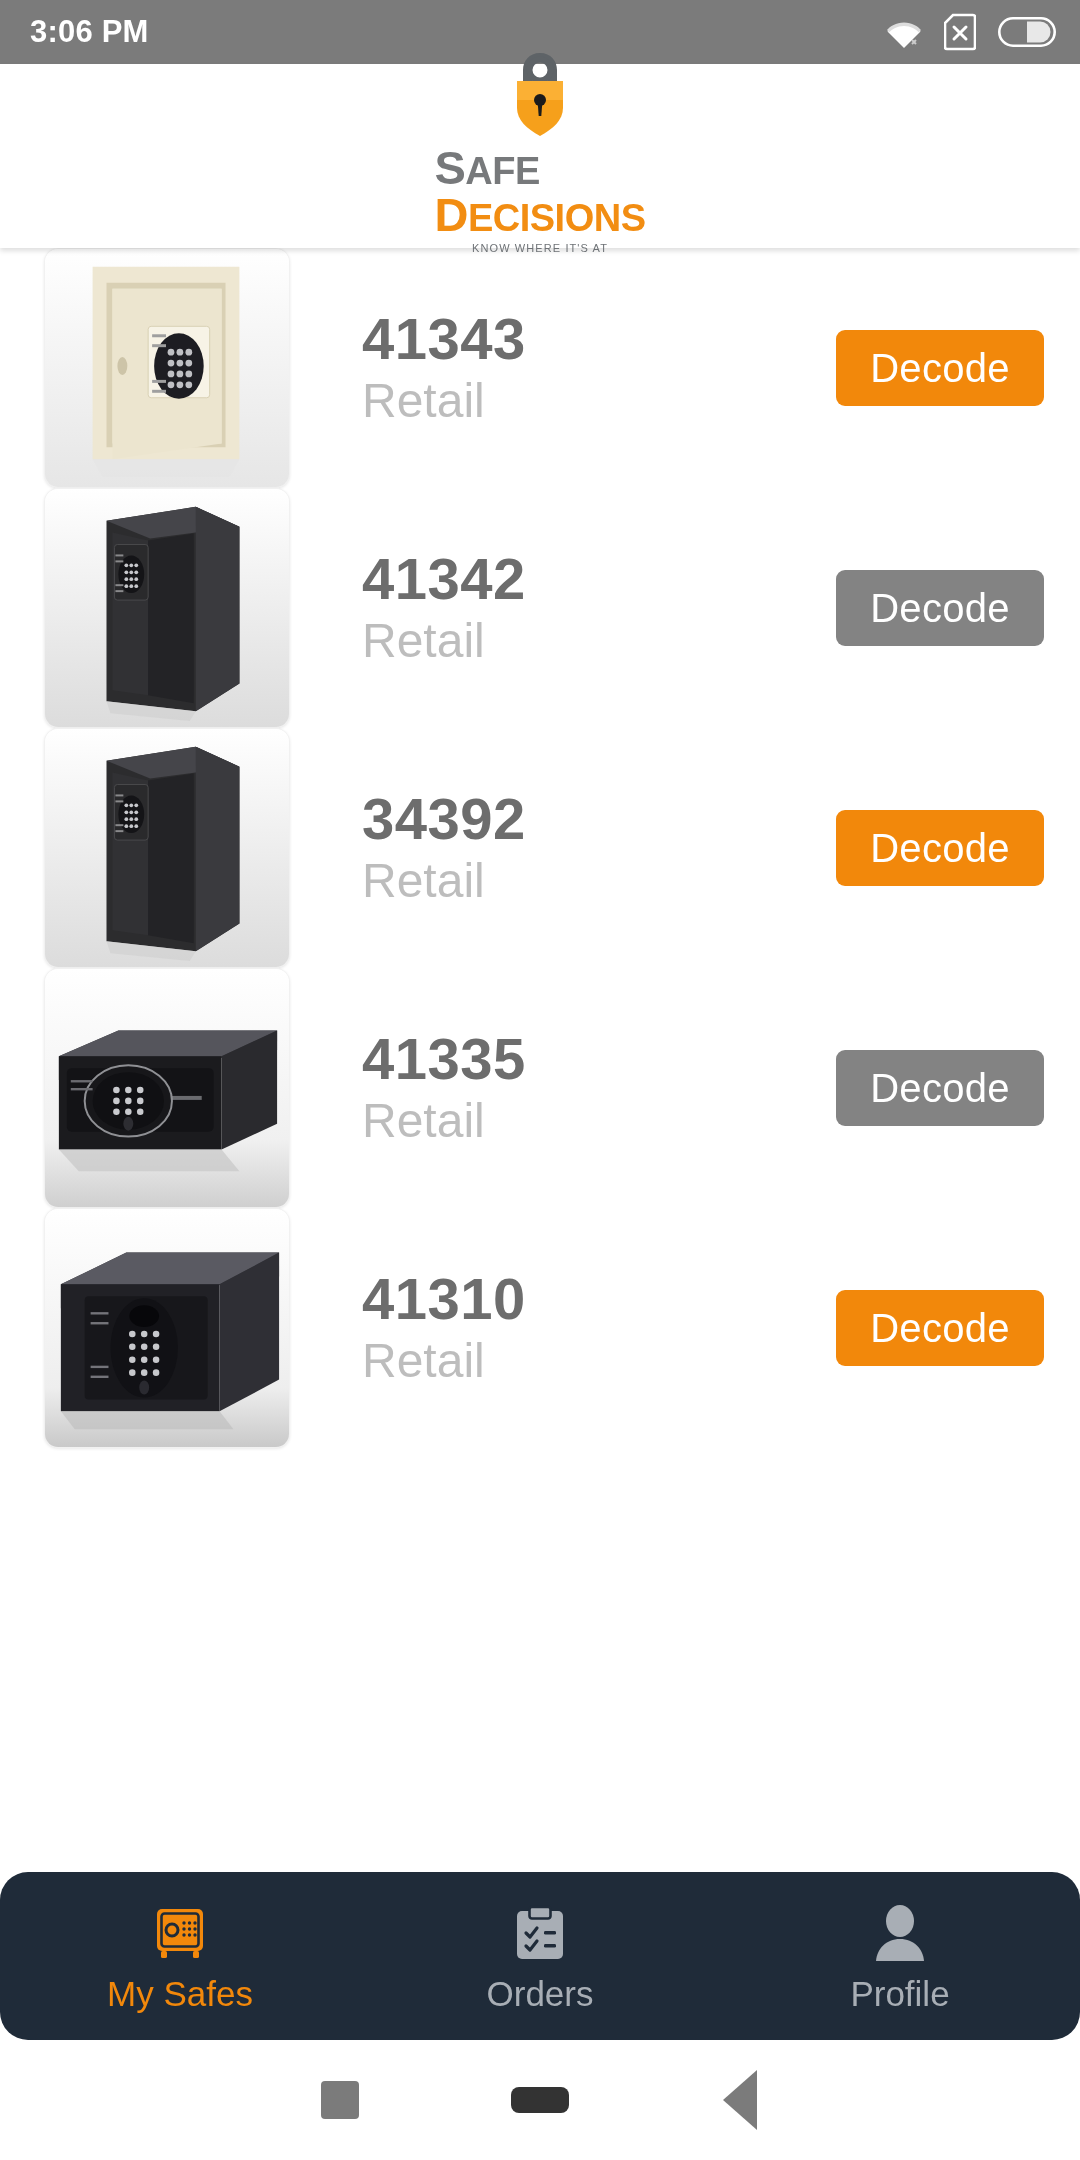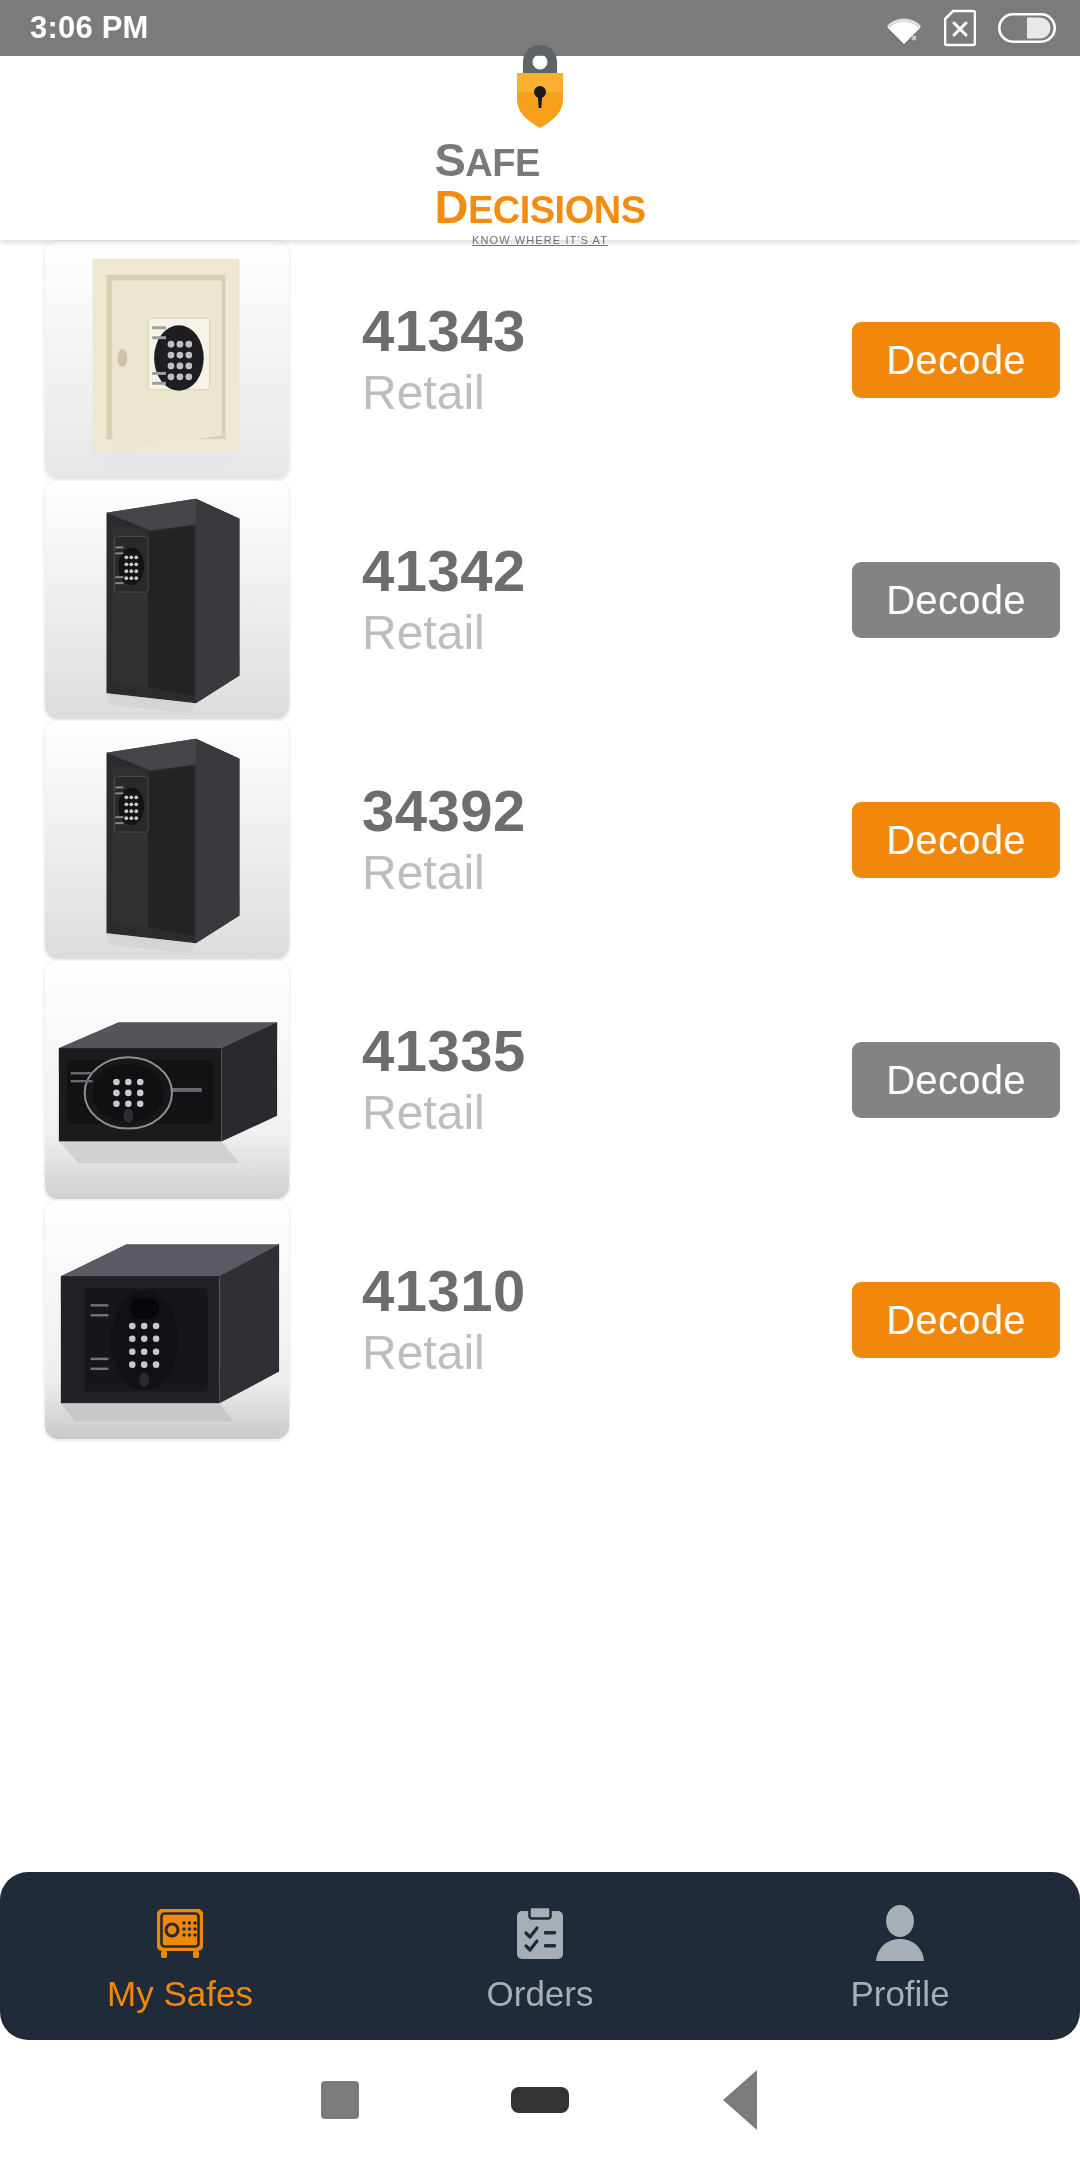--- a/index.html
+++ b/index.html
@@ -16,21 +16,21 @@
     position: relative;
     width: 1080px;
     height: 2160px;
     background: #ffffff;
     display: flex;
     flex-direction: column;
   }
 
   
   .status-bar {
-    height: 56px;
+    height: 64px;
     background: #7b7b7b;
     display: flex;
     align-items: center;
     justify-content: space-between;
     padding: 0 24px 0 30px;
     flex: 0 0 auto;
   }
   .status-time {
     color: #ffffff;
     font-size: 31px;
@@ -75,21 +75,20 @@
   }
   .logo-safe { color: #77797b; }
   .logo-decisions { color: #f28d12; }
   .cap { font-size: 47px; }
   .logo-tagline {
     color: #6e7276;
     font-size: 11px;
     letter-spacing: 1.1px;
     margin-top: 4px;
     font-weight: normal;
-    text-decoration: underline;
   }
 
   
   .safe-list {
     flex: 1 1 auto;
     background: #ffffff;
     overflow: hidden;
     position: relative;
   }
   .safe-row {
@@ -139,21 +138,21 @@
   }
   .row-sub {
     font-size: 48px;
     color: #bdbdbd;
     line-height: 1.05;
     font-weight: normal;
   }
 
   .decode-btn {
     flex: 0 0 auto;
-    margin-right: 20px;
+    margin-right: 36px;
     min-width: 208px;
     height: 76px;
     border: none;
     border-radius: 9px;
     color: #ffffff;
     font-size: 40px;
     font-family: "Liberation Sans", sans-serif;
     letter-spacing: 0.3px;
     display: flex;
     align-items: center;

